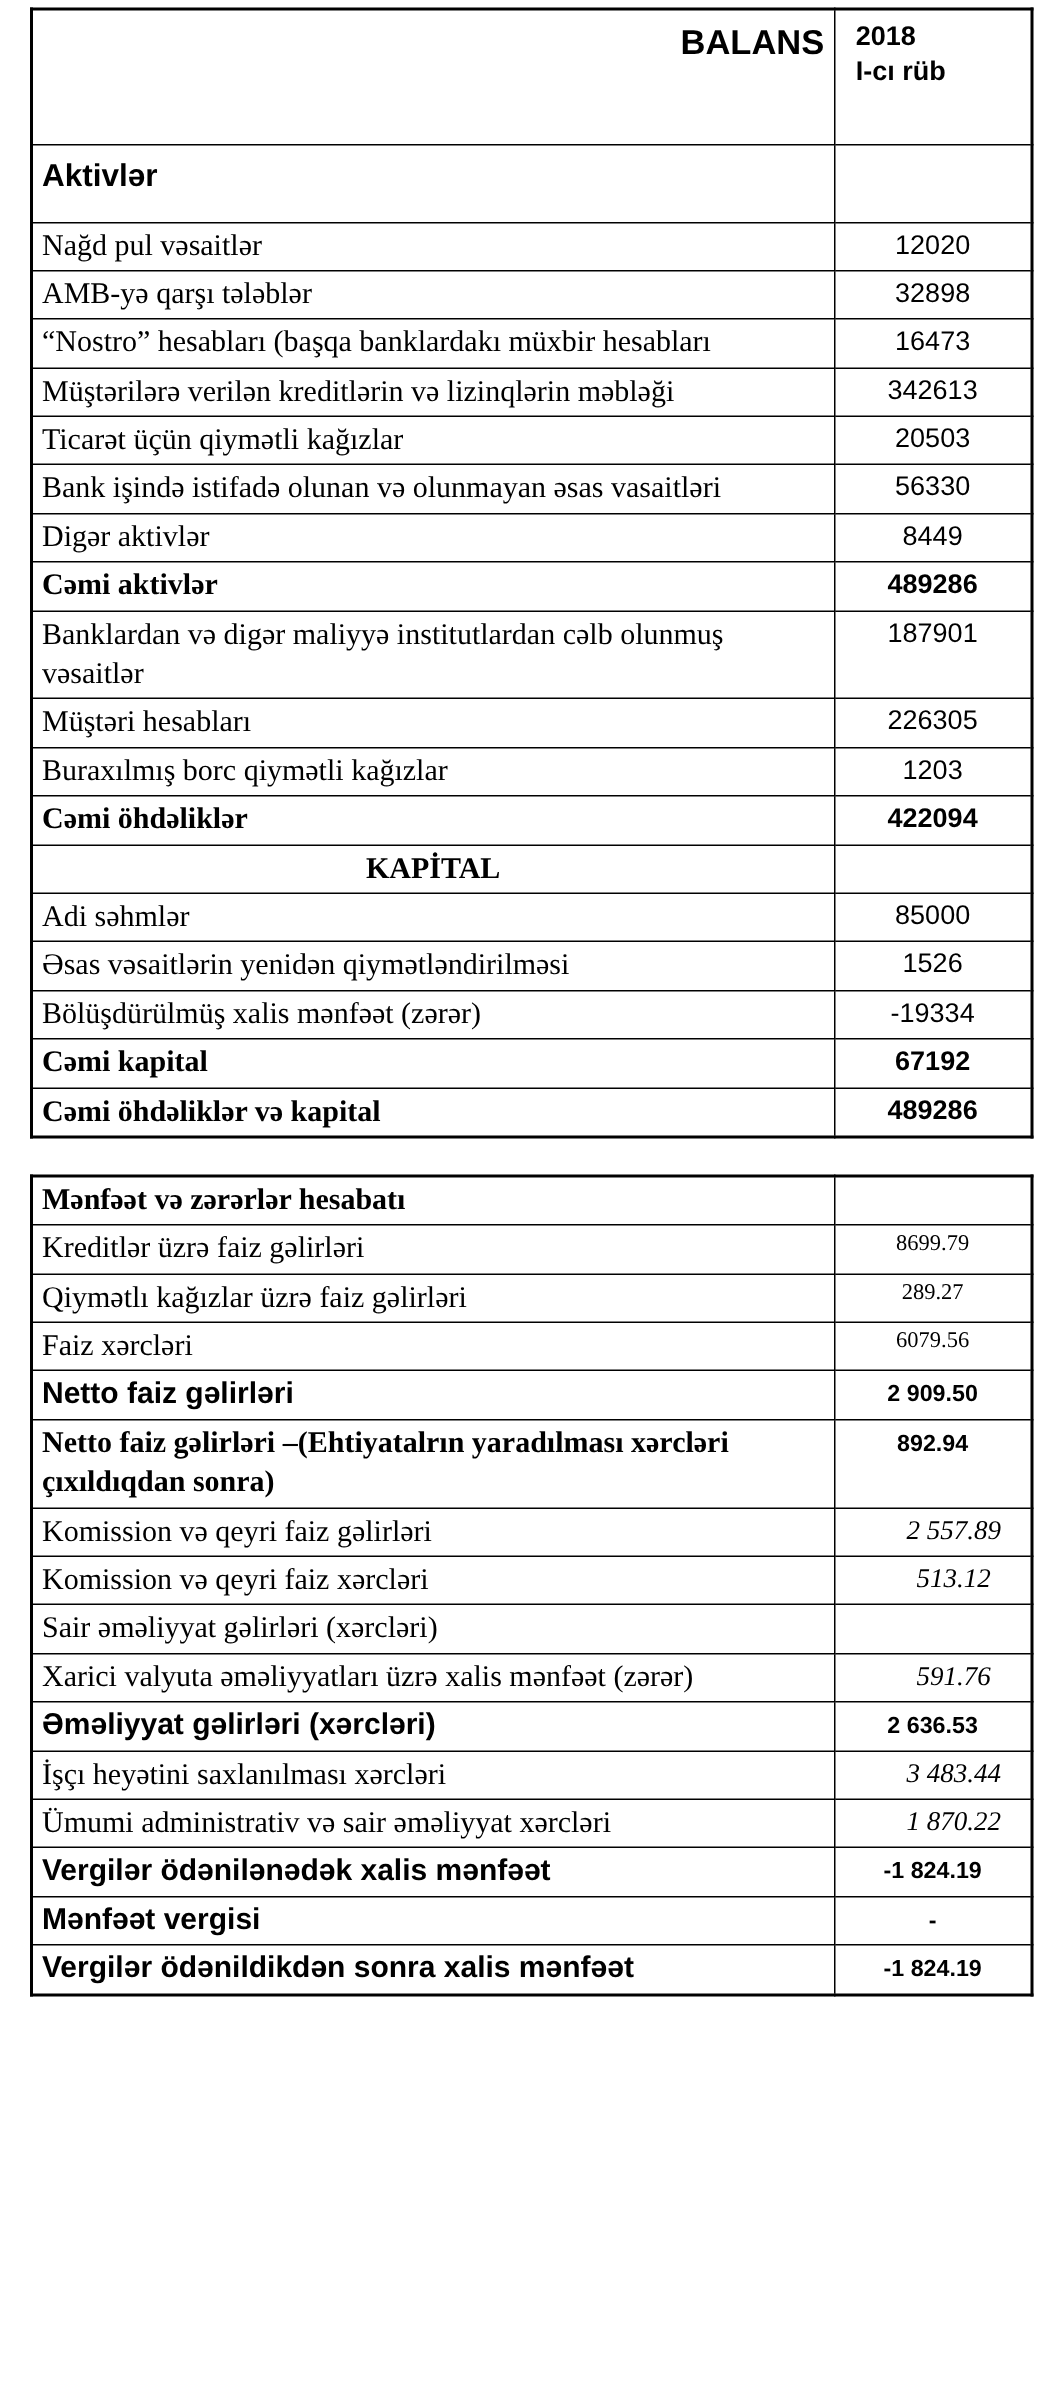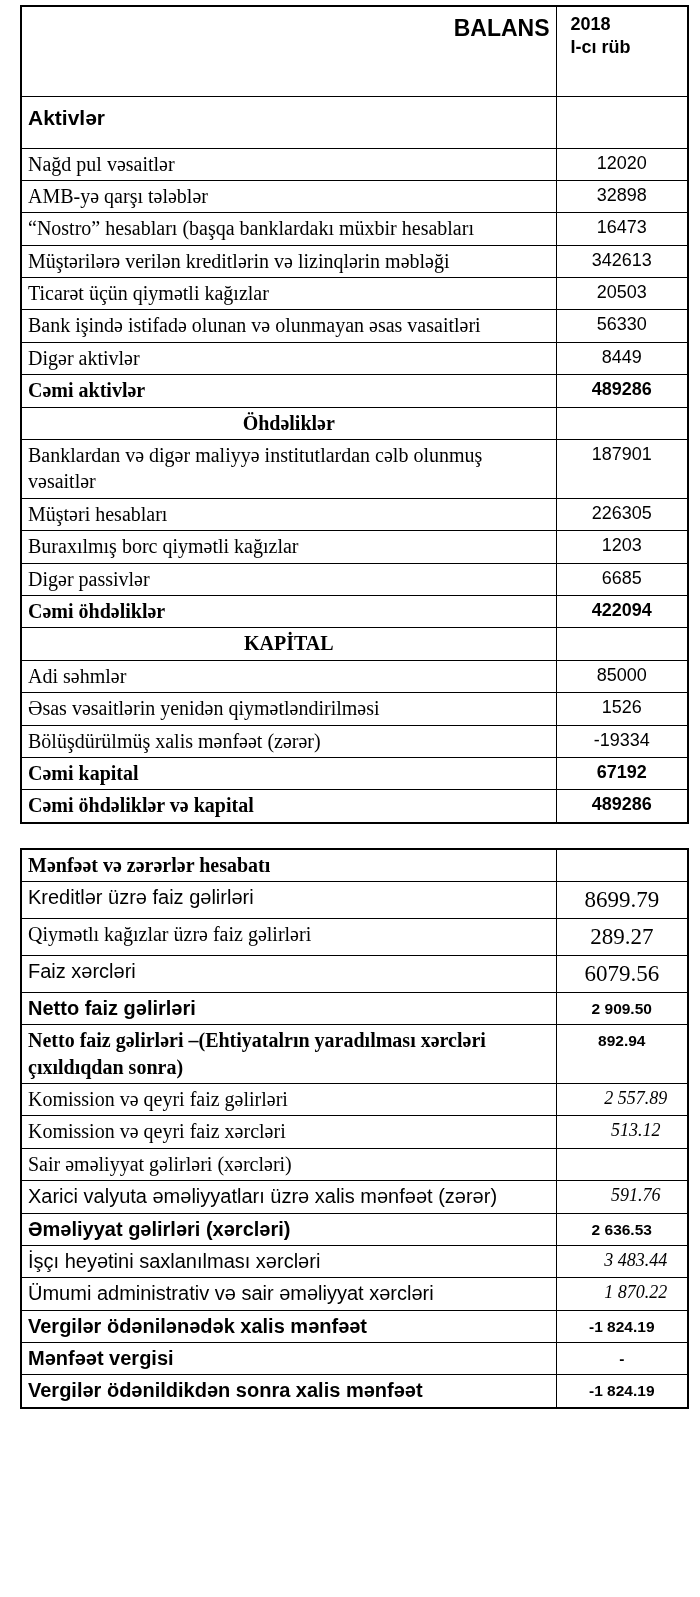--- a/index.html
+++ b/index.html
@@ -64,23 +64,23 @@
     font-size:21px;
     height:52px;
     padding-top:7px;
   }
   .r-total .label { font-weight:bold; }
   .r-total .val { font-weight:bold; }
   .r-center .label { text-align:center; font-weight:bold; }
 
   
   .t2 { margin-top:24px; }
-  .t2 .val { font-family:"Liberation Serif", serif; font-size:23px; }
+  .t2 .val { font-family:"Liberation Serif", serif; font-size:15px; }
   .p-head .label { font-weight:bold;margin-left:22px; }
-  .p-sans .label { font-family:Liberation Sans, sans-serif; }
+  .p-sans .label { font-family:Liberation Serif, serif; }
   .p-serif .label { font-family:"Liberation Serif", serif; }
   .p-bold .label { font-family:"Liberation Sans", sans-serif; font-weight:bold;margin-left:40px; }
   .p-boldserif .label { font-family:"Liberation Serif", serif; font-weight:bold;margin-top:35px; }
   .vi .val { font-style:italic; font-size:18px;padding-left:32px; }
   .vb .val,
   .p-bold .val,
   .p-boldserif .val {
     font-family:"Liberation Sans", sans-serif;
     font-weight:bold;
     font-style:normal;
@@ -133,39 +133,31 @@
           <td class="val">56330</td>
         </tr>
         <tr class="r-plain">
           <td class="label">Digər aktivlər</td>
           <td class="val">8449</td>
         </tr>
         <tr class="r-total">
           <td class="label">Cəmi aktivlər</td>
           <td class="val">489286</td>
         </tr>
-        <tr class="r-center">
-          <td class="label">Öhdəliklər</td>
-          <td class="val"></td>
-        </tr>
         <tr class="r-plain">
           <td class="label">Banklardan və digər maliyyə institutlardan cəlb olunmuş vəsaitlər</td>
           <td class="val">187901</td>
         </tr>
         <tr class="r-plain">
           <td class="label">Müştəri hesabları</td>
           <td class="val">226305</td>
         </tr>
         <tr class="r-plain">
           <td class="label">Buraxılmış borc qiymətli kağızlar</td>
           <td class="val">1203</td>
-        </tr>
-        <tr class="r-plain">
-          <td class="label">Digər passivlər</td>
-          <td class="val">6685</td>
         </tr>
         <tr class="r-total">
           <td class="label">Cəmi öhdəliklər</td>
           <td class="val">422094</td>
         </tr>
         <tr class="r-center">
           <td class="label">KAPİTAL</td>
           <td class="val"></td>
         </tr>
         <tr class="r-plain">

